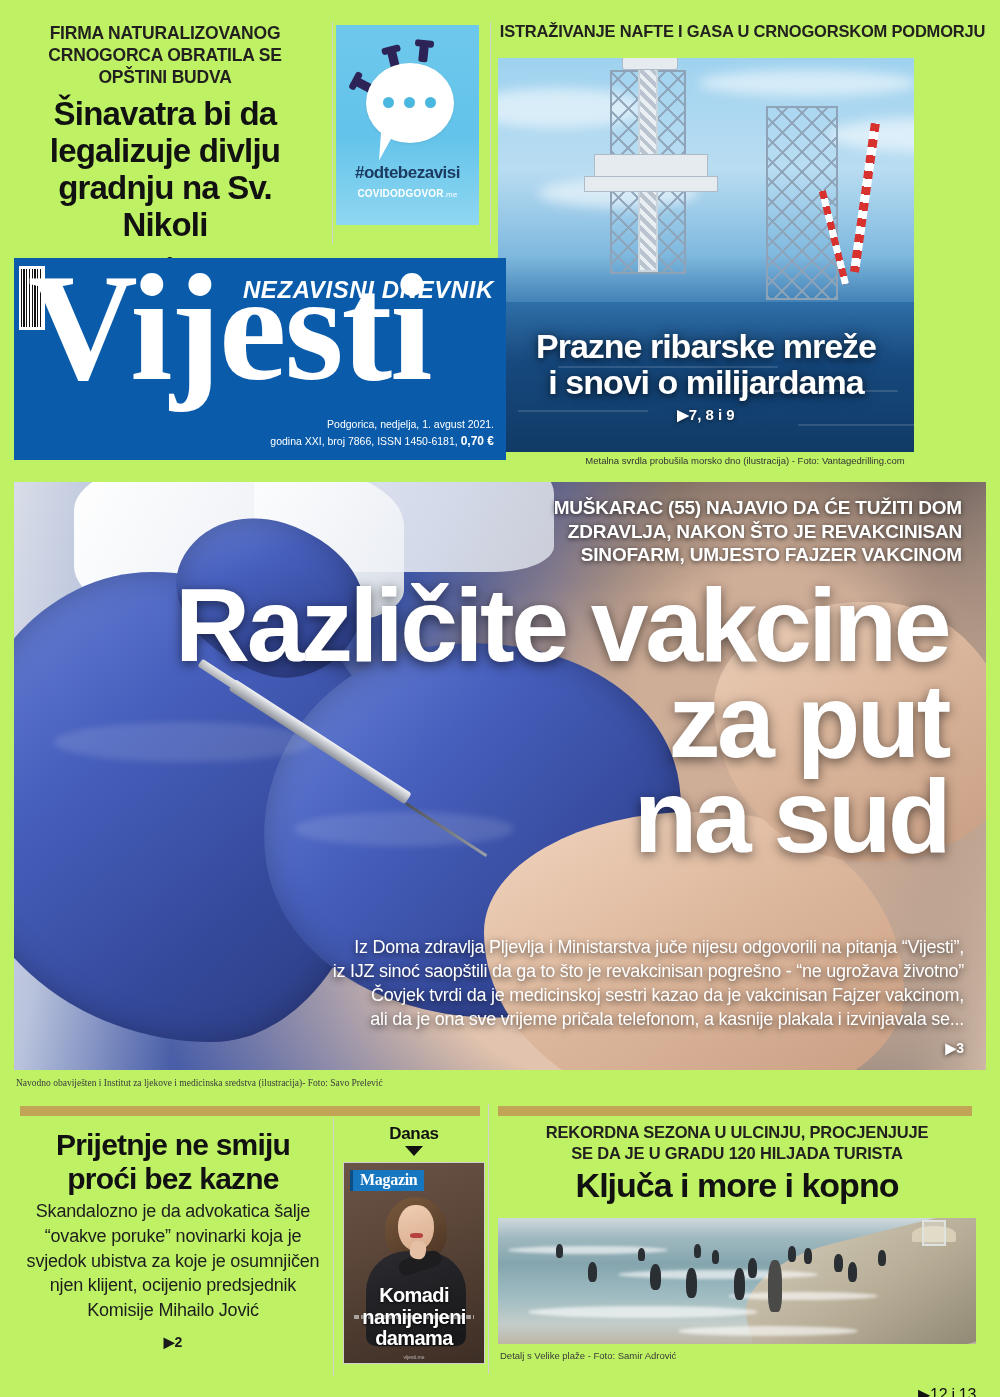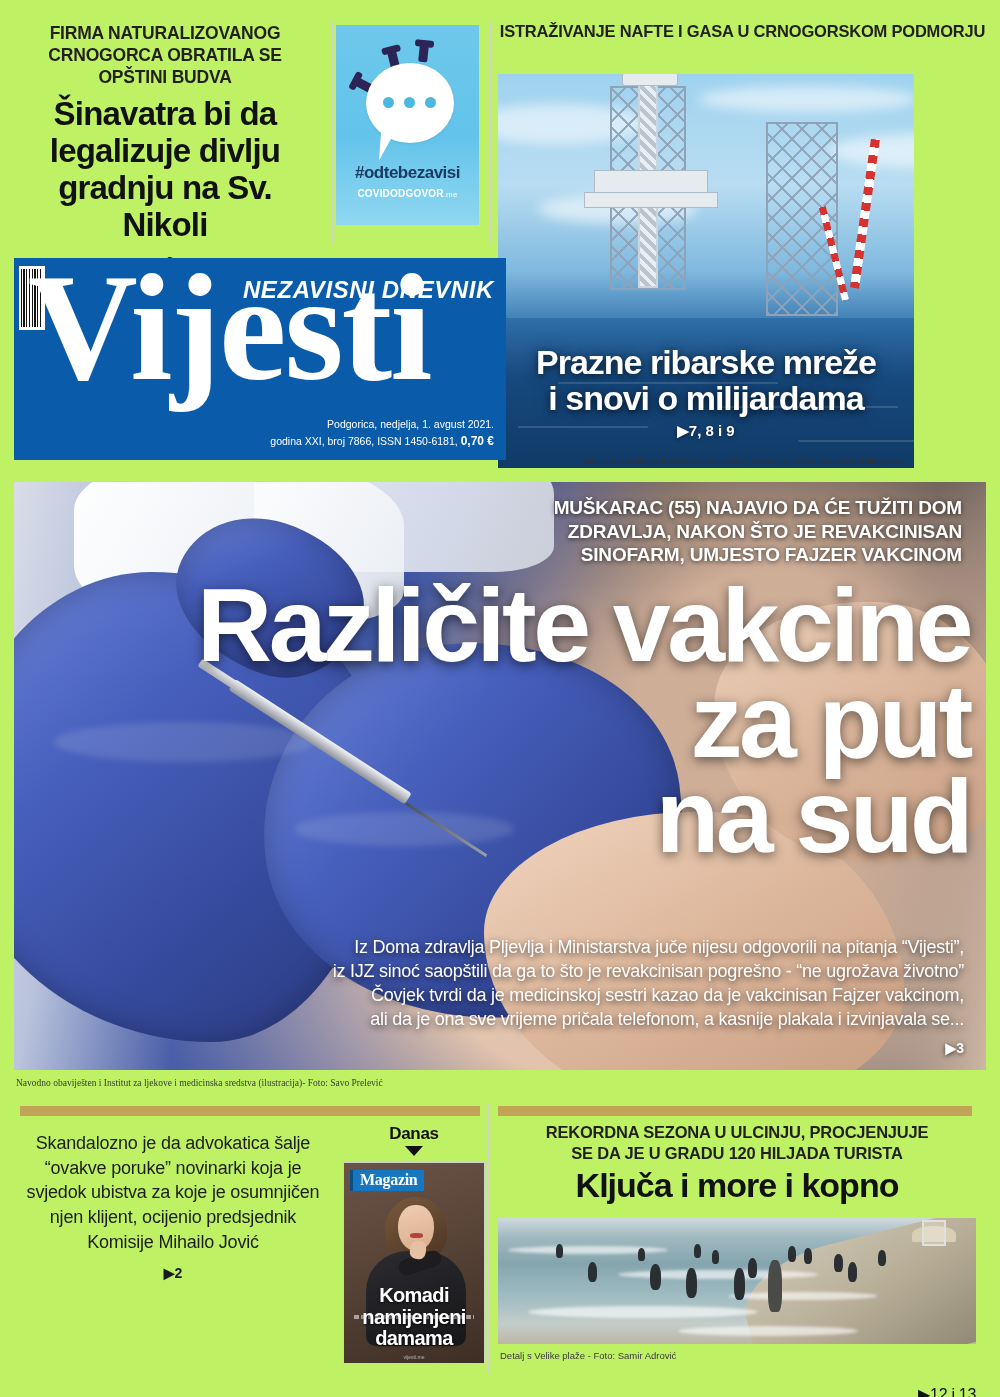--- a/index.html
+++ b/index.html
@@ -156,21 +156,20 @@
     margin-bottom: 6px;
   }
 
   
   .rig-photo {
     position: absolute;
     left: 498px; top: 58px;
     width: 416px; height: 394px;
     overflow: hidden;
     background: linear-gradient(180deg,#9fd2ef 0%, #b9ddf2 28%, #7fb9df 50%, #2f6fa8 66%, #1b4f85 100%);
-    margin-top: 16px;
   }
   .sky-cloud {
     position: absolute;
     background: rgba(255,255,255,.55);
     border-radius: 50%;
     filter: blur(6px);
   }
   .rig-tower {
     position: absolute;
     background: repeating-linear-gradient(45deg, #e9eef3 0 4px, #b9c4cf 4px 8px);
@@ -371,21 +370,21 @@
     font-size: 19px;
     font-weight: bold;
     line-height: 1.24;
     letter-spacing: -0.2px;
     text-align: right;
     text-transform: uppercase;
     text-shadow: 0 1px 5px rgba(0,0,0,.7);
   }
   .mp-head {
     position: absolute;
-    right: 16px; top: 96px;
+    right: 38px; top: 96px;
     width: 930px;
     color: #fff;
     font-size: 104px;
     font-weight: bold;
     line-height: 0.92;
     letter-spacing: -3.5px;
     text-align: right;
     text-shadow: 0 3px 12px rgba(0,0,0,.55);
   }
   .mp-sub {
@@ -776,20 +775,21 @@
 
   <div class="gold-bar gb-left"></div>
   <div class="gold-bar gb-right"></div>
 
   <div class="vrule" style="left:488px; top:1104px; height:270px;"></div>
   <div class="vrule" style="left:333px; top:1118px; height:258px;"></div>
   <div class="vrule" style="left:490px; top:22px; height:222px;"></div>
   <div class="vrule" style="left:332px; top:22px; height:222px;"></div>
 
   <div class="bottom-left">
+    <div class="bl-head">Prijetnje ne smiju proći bez kazne</div>
     <div class="bl-text">Skandalozno je da advokatica šalje “ovakve poruke” novinarki koja je svjedok ubistva za koje je osumnjičen njen klijent, ocijenio predsjednik Komisije Mihailo Jović</div>
     <div class="bl-page">
       <span>▶</span><span>2</span>
     </div>
   </div>
 
   <div class="danas">
     <div class="danas-label">Danas</div>
     <div class="danas-arrow"></div>
     <div class="mag-cover">

